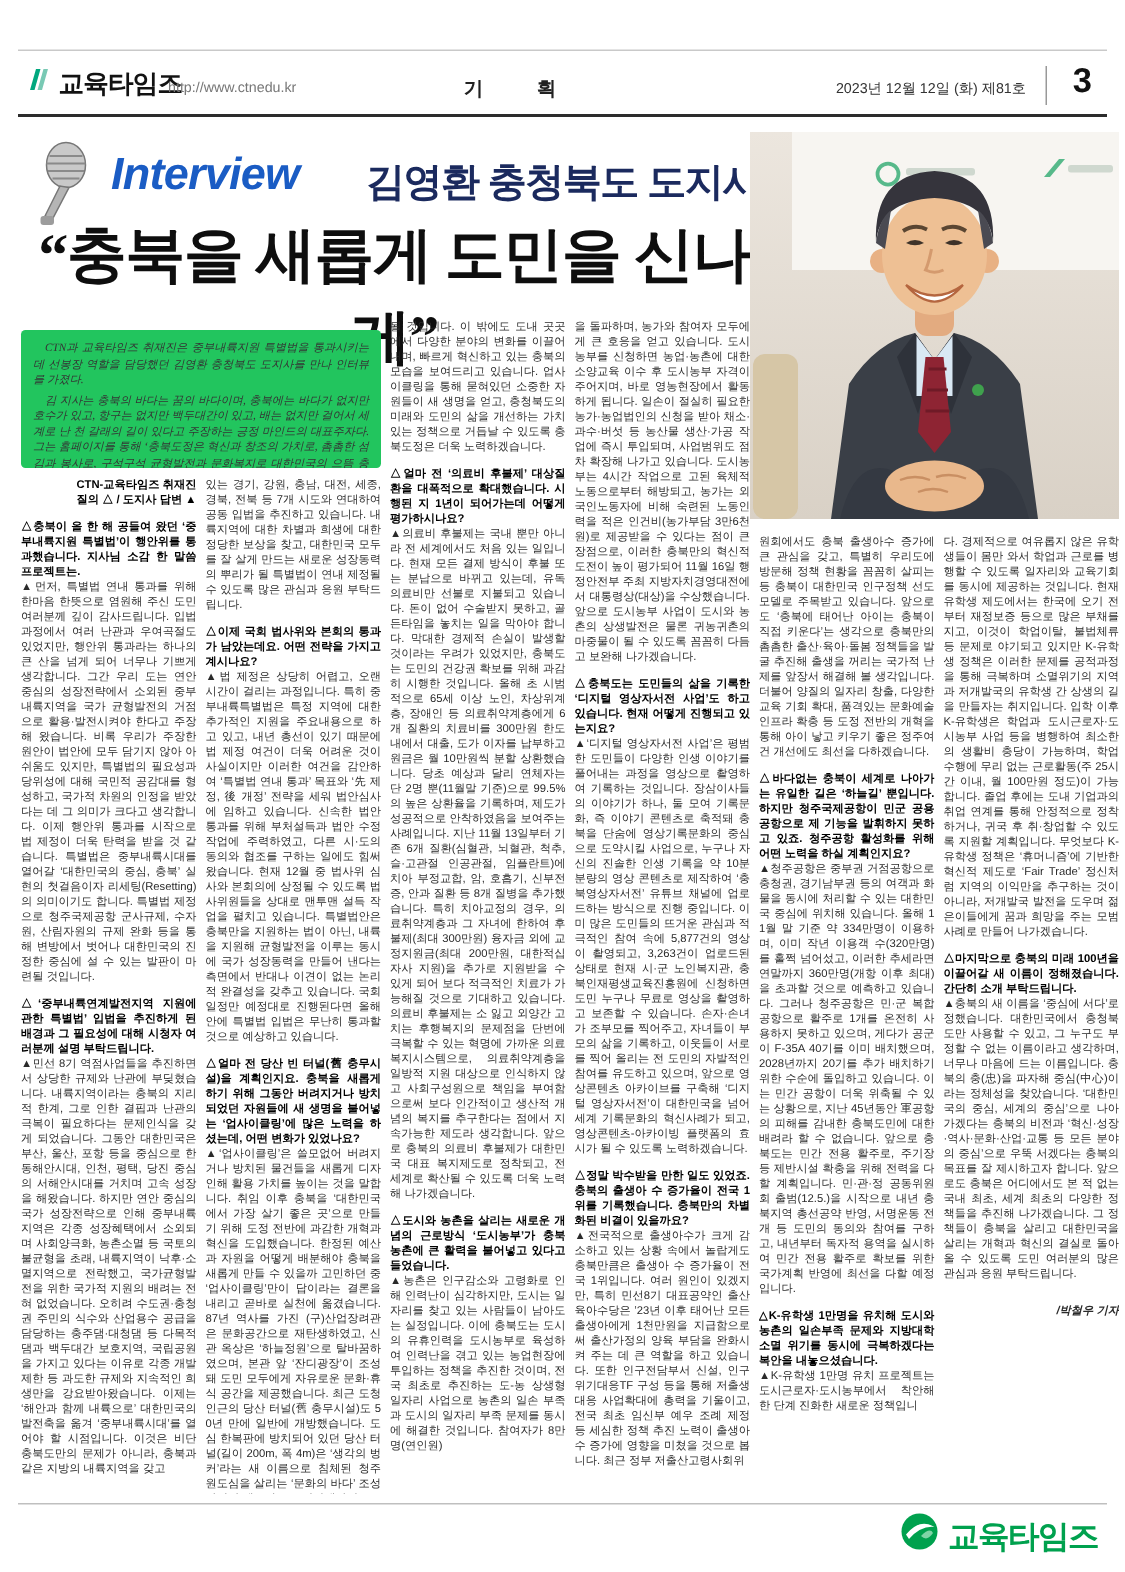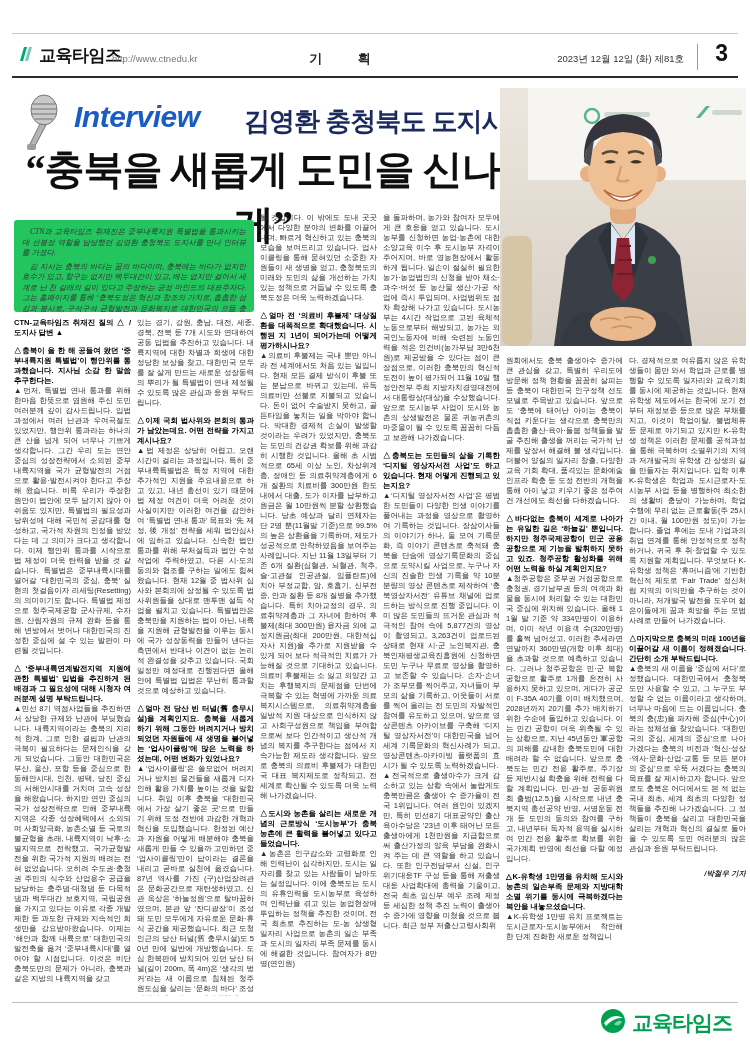--- a/index.html
+++ b/index.html
@@ -40,21 +40,21 @@
   .col{width:117px;font-size:7.5px;line-height:10px;text-align:justify;color:#2a2a2a;
        overflow:hidden;word-break:break-all;}
   .c1{left:14px; top:318px;height:678px;}
   .c2{left:137px;top:318px;height:678px;}
   .c3{left:260px;top:213px;height:783px;}
   .c4{left:383px;top:213px;height:783px;}
   .c5{left:506px;top:356px;height:640px;}
   .c6{left:629px;top:356px;height:640px;}
   .blk{margin:0;}
   .blk.q{font-weight:bold;color:#000;margin-top:8px;}
-  .blk.intro{font-weight:bold;color:#000;}
+  .blk.intro{font-weight:bold;color:#000;margin-left:37px;}
   .blk.byline{text-align:right;font-weight:bold;margin-top:15px;font-style:italic;}
 
   
   .footline{left:12px;top:1002px;width:726px;height:1px;background:#bfbfbf;}
   .footer-logo{right:18px;top:1008px;position:absolute;display:flex;align-items:center;gap:6px;}
   .footer-logo-text{font-size:21px;font-weight:bold;color:#00a14e;letter-spacing:-1px;}
 </style>
 </head>
 <body>
 
@@ -139,21 +139,21 @@
     </svg>
   </div>
 
   <div class="abs leadbox">
     <p>CTN과 교육타임즈 취재진은 중부내륙지원 특별법을 통과시키는데 선봉장 역할을 담당했던 김영환 충청북도 도지사를 만나 인터뷰를 가졌다.</p>
     <p>김 지사는 충북의 바다는 꿈의 바다이며, 충북에는 바다가 없지만 호수가 있고, 항구는 없지만 백두대간이 있고, 배는 없지만 걸어서 세계로 난 천 갈래의 길이 있다고 주장하는 긍정 마인드의 대표주자다. 그는 홈페이지를 통해 ‘충북도정은 혁신과 창조의 가치로, 촘촘한 섬김과 봉사로, 구석구석 균형발전과 문화복지로 대한민국의 으뜸 충북을 새롭게 하고 충북도민을 신나게 만들겠다’고 했다. 또 항상 ‘자기를 낮추라’라는 다산의 가르침에 감사하며 낮은 자세로 도민을 섬기는 도지사가 되겠다고 강조했다.</p>
   </div>
 
   <div class="abs col c1">
       <div class="blk intro">CTN-교육타임즈 취재진 질의 △ / 도지사 답변 ▲</div>
-      <div class="blk q">△충북이 올 한 해 공들여 왔던 ‘중부내륙지원 특별법’이 행안위를 통과했습니다. 지사님 소감 한 말씀 추구한다는.</div>
+      <div class="blk q">△충북이 올 한 해 공들여 왔던 ‘중부내륙지원 특별법’이 행안위를 통과했습니다. 지사님 소감 한 말씀 프로젝트는.</div>
       <div class="blk a">▲먼저, 특별법 연내 통과를 위해 한마음 한뜻으로 염원해 주신 도민 여러분께 깊이 감사드립니다. 입법과정에서 여러 난관과 우여곡절도 있었지만, 행안위 통과라는 하나의 큰 산을 넘게 되어 너무나 기쁘게 생각합니다. 그간 우리 도는 연안 중심의 성장전략에서 소외된 중부내륙지역을 국가 균형발전의 거점으로 활용·발전시켜야 한다고 주장해 왔습니다. 비록 우리가 주장한 원안이 법안에 모두 담기지 않아 아쉬움도 있지만, 특별법의 필요성과 당위성에 대해 국민적 공감대를 형성하고, 국가적 차원의 인정을 받았다는 데 그 의미가 크다고 생각합니다. 이제 행안위 통과를 시작으로 법 제정이 더욱 탄력을 받을 것 같습니다. 특별법은 중부내륙시대를 열어갈 ‘대한민국의 중심, 충북’ 실현의 첫걸음이자 리세팅(Resetting)의 의미이기도 합니다. 특별법 제정으로 청주국제공항 군사규제, 수자원, 산림자원의 규제 완화 등을 통해 변방에서 벗어나 대한민국의 진정한 중심에 설 수 있는 발판이 마련될 것입니다.</div>
       <div class="blk q">△‘중부내륙연계발전지역 지원에 관한 특별법’ 입법을 추진하게 된 배경과 그 필요성에 대해 시청자 여러분께 설명 부탁드립니다.</div>
       <div class="blk a">▲민선 8기 역점사업들을 추진하면서 상당한 규제와 난관에 부딪혔습니다. 내륙지역이라는 충북의 지리적 한계, 그로 인한 결핍과 난관의 극복이 필요하다는 문제인식을 갖게 되었습니다. 그동안 대한민국은 부산, 울산, 포항 등을 중심으로 한 동해안시대, 인천, 평택, 당진 중심의 서해안시대를 거치며 고속 성장을 해왔습니다. 하지만 연안 중심의 국가 성장전략으로 인해 중부내륙지역은 각종 성장혜택에서 소외되며 사회양극화, 농촌소멸 등 국토의 불균형을 초래, 내륙지역이 낙후·소멸지역으로 전락했고, 국가균형발전을 위한 국가적 지원의 배려는 전혀 없었습니다. 오히려 수도권·충청권 주민의 식수와 산업용수 공급을 담당하는 충주댐·대청댐 등 다목적댐과 백두대간 보호지역, 국립공원을 가지고 있다는 이유로 각종 개발 제한 등 과도한 규제와 지속적인 희생만을 강요받아왔습니다. 이제는 ‘해안과 함께 내륙으로’ 대한민국의 발전축을 옮겨 ‘중부내륙시대’를 열어야 할 시점입니다. 이것은 비단 충북도만의 문제가 아니라, 충북과 같은 지방의 내륙지역을 갖고</div>
     </div>
   <div class="abs col c2">
       <div class="blk a">있는 경기, 강원, 충남, 대전, 세종, 경북, 전북 등 7개 시도와 연대하여 공동 입법을 추진하고 있습니다. 내륙지역에 대한 차별과 희생에 대한 정당한 보상을 찾고, 대한민국 모두를 잘 살게 만드는 새로운 성장동력의 뿌리가 될 특별법이 연내 제정될 수 있도록 많은 관심과 응원 부탁드립니다.</div>
       <div class="blk q">△이제 국회 법사위와 본회의 통과가 남았는데요. 어떤 전략을 가지고 계시나요?</div>
       <div class="blk a">▲법 제정은 상당히 어렵고, 오랜 시간이 걸리는 과정입니다. 특히 중부내륙특별법은 특정 지역에 대한 추가적인 지원을 주요내용으로 하고 있고, 내년 총선이 있기 때문에 법 제정 여건이 더욱 어려운 것이 사실이지만 이러한 여건을 감안하여 ‘특별법 연내 통과’ 목표와 ‘先 제정, 後 개정’ 전략을 세워 법안심사에 임하고 있습니다. 신속한 법안 통과를 위해 부처설득과 법안 수정 작업에 주력하였고, 다른 시·도의 동의와 협조를 구하는 일에도 힘써왔습니다. 현재 12월 중 법사위 심사와 본회의에 상정될 수 있도록 법사위원들을 상대로 맨투맨 설득 작업을 펼치고 있습니다. 특별법안은 충북만을 지원하는 법이 아닌, 내륙을 지원해 균형발전을 이루는 동시에 국가 성장동력을 만들어 낸다는 측면에서 반대나 이견이 없는 논리적 완결성을 갖추고 있습니다. 국회 일정만 예정대로 진행된다면 올해 안에 특별법 입법은 무난히 통과할 것으로 예상하고 있습니다.</div>
       <div class="blk q">△얼마 전 당산 빈 터널(舊 충무시설)을 계획인지요. 충북을 새롭게 하기 위해 그동안 버려지거나 방치되었던 자원들에 새 생명을 불어넣는 ‘업사이클링’에 많은 노력을 하셨는데, 어떤 변화가 있었나요?</div>
       <div class="blk a">▲‘업사이클링’은 쓸모없어 버려지거나 방치된 물건들을 새롭게 디자인해 활용 가치를 높이는 것을 말합니다. 취임 이후 충북을 ‘대한민국에서 가장 살기 좋은 곳’으로 만들기 위해 도정 전반에 과감한 개혁과 혁신을 도입했습니다. 한정된 예산과 자원을 어떻게 배분해야 충북을 새롭게 만들 수 있을까 고민하던 중 ‘업사이클링’만이 답이라는 결론을 내리고 곧바로 실천에 옮겼습니다. 87년 역사를 가진 (구)산업장려관은 문화공간으로 재탄생하였고, 신관 옥상은 ‘하늘정원’으로 탈바꿈하였으며, 본관 앞 ‘잔디광장’이 조성돼 도민 모두에게 자유로운 문화·휴식 공간을 제공했습니다. 최근 도청 인근의 당산 터널(舊 충무시설)도 50년 만에 일반에 개방했습니다. 도심 한복판에 방치되어 있던 당산 터널(길이 200m, 폭 4m)은 ‘생각의 벙커’라는 새 이름으로 침체된 청주 원도심을 살리는 ‘문화의 바다’ 조성 사업의 랜드마크로 재탄생하게</div>
@@ -162,20 +162,21 @@
       <div class="blk a">될 것입니다. 이 밖에도 도내 곳곳에서 다양한 분야의 변화를 이끌어내며, 빠르게 혁신하고 있는 충북의 모습을 보여드리고 있습니다. 업사이클링을 통해 묻혀있던 소중한 자원들이 새 생명을 얻고, 충청북도의 미래와 도민의 삶을 개선하는 가치있는 정책으로 거듭날 수 있도록 충북도정은 더욱 노력하겠습니다.</div>
       <div class="blk q">△얼마 전 ‘의료비 후불제’ 대상질환을 대폭적으로 확대했습니다. 시행된 지 1년이 되어가는데 어떻게 평가하시나요?</div>
       <div class="blk a">▲의료비 후불제는 국내 뿐만 아니라 전 세계에서도 처음 있는 일입니다. 현재 모든 결제 방식이 후불 또는 분납으로 바뀌고 있는데, 유독 의료비만 선불로 지불되고 있습니다. 돈이 없어 수술받지 못하고, 골든타임을 놓치는 일을 막아야 합니다. 막대한 경제적 손실이 발생할 것이라는 우려가 있었지만, 충북도는 도민의 건강권 확보를 위해 과감히 시행한 것입니다. 올해 초 시범적으로 65세 이상 노인, 차상위계층, 장애인 등 의료취약계층에게 6개 질환의 치료비를 300만원 한도내에서 대출, 도가 이자를 납부하고 원금은 월 10만원씩 분할 상환했습니다. 당초 예상과 달리 연체자는 단 2명 뿐(11월말 기준)으로 99.5%의 높은 상환율을 기록하며, 제도가 성공적으로 안착하였음을 보여주는 사례입니다. 지난 11월 13일부터 기존 6개 질환(심혈관, 뇌혈관, 척추, 슬·고관절 인공관절, 임플란트)에 치아 부정교합, 암, 호흡기, 신부전증, 안과 질환 등 8개 질병을 추가했습니다. 특히 치아교정의 경우, 의료취약계층과 그 자녀에 한하여 후불제(최대 300만원) 융자금 외에 교정지원금(최대 200만원, 대한적십자사 지원)을 추가로 지원받을 수 있게 되어 보다 적극적인 치료가 가능해질 것으로 기대하고 있습니다. 의료비 후불제는 소 잃고 외양간 고치는 후행복지의 문제점을 단번에 극복할 수 있는 혁명에 가까운 의료복지시스템으로, 의료취약계층을 일방적 지원 대상으로 인식하지 않고 사회구성원으로 책임을 부여함으로써 보다 인간적이고 생산적 개념의 복지를 추구한다는 점에서 지속가능한 제도라 생각합니다. 앞으로 충북의 의료비 후불제가 대한민국 대표 복지제도로 정착되고, 전 세계로 확산될 수 있도록 더욱 노력해 나가겠습니다.</div>
       <div class="blk q">△도시와 농촌을 살리는 새로운 개념의 근로방식 ‘도시농부’가 충북 농촌에 큰 활력을 불어넣고 있다고 들었습니다.</div>
       <div class="blk a">▲농촌은 인구감소와 고령화로 인해 인력난이 심각하지만, 도시는 일자리를 찾고 있는 사람들이 남아도는 실정입니다. 이에 충북도는 도시의 유휴인력을 도시농부로 육성하여 인력난을 겪고 있는 농업현장에 투입하는 정책을 추진한 것이며, 전국 최초로 추진하는 도-농 상생형 일자리 사업으로 농촌의 일손 부족과 도시의 일자리 부족 문제를 동시에 해결한 것입니다. 참여자가 8만명(연인원)</div>
     </div>
   <div class="abs col c4">
       <div class="blk a">을 돌파하며, 농가와 참여자 모두에게 큰 호응을 얻고 있습니다. 도시농부를 신청하면 농업·농촌에 대한 소양교육 이수 후 도시농부 자격이 주어지며, 바로 영농현장에서 활동하게 됩니다. 일손이 절실히 필요한 농가·농업법인의 신청을 받아 채소·과수·버섯 등 농산물 생산·가공 작업에 즉시 투입되며, 사업범위도 점차 확장해 나가고 있습니다. 도시농부는 4시간 작업으로 고된 육체적 노동으로부터 해방되고, 농가는 외국인노동자에 비해 숙련된 노동인력을 적은 인건비(농가부담 3만6천원)로 제공받을 수 있다는 점이 큰 장점으로, 이러한 충북만의 혁신적 도전이 높이 평가되어 11월 16일 행정안전부 주최 지방자치경영대전에서 대통령상(대상)을 수상했습니다. 앞으로 도시농부 사업이 도시와 농촌의 상생발전은 물론 귀농귀촌의 마중물이 될 수 있도록 꼼꼼히 다듬고 보완해 나가겠습니다.</div>
       <div class="blk q">△충북도는 도민들의 삶을 기록한 ‘디지털 영상자서전 사업’도 하고 있습니다. 현재 어떻게 진행되고 있는지요?</div>
       <div class="blk a">▲‘디지털 영상자서전 사업’은 평범한 도민들이 다양한 인생 이야기를 풀어내는 과정을 영상으로 촬영하여 기록하는 것입니다. 장삼이사들의 이야기가 하나, 둘 모여 기록문화, 즉 이야기 콘텐츠로 축적돼 충북을 단숨에 영상기록문화의 중심으로 도약시킬 사업으로, 누구나 자신의 진솔한 인생 기록을 약 10분 분량의 영상 콘텐츠로 제작하여 ‘충북영상자서전’ 유튜브 채널에 업로드하는 방식으로 진행 중입니다. 이미 많은 도민들의 뜨거운 관심과 적극적인 참여 속에 5,877건의 영상이 촬영되고, 3,263건이 업로드된 상태로 현재 시·군 노인복지관, 충북인재평생교육진흥원에 신청하면 도민 누구나 무료로 영상을 촬영하고 보존할 수 있습니다. 손자·손녀가 조부모를 찍어주고, 자녀들이 부모의 삶을 기록하고, 이웃들이 서로를 찍어 올리는 전 도민의 자발적인 참여를 유도하고 있으며, 앞으로 영상콘텐츠 아카이브를 구축해 ‘디지털 영상자서전’이 대한민국을 넘어 세계 기록문화의 혁신사례가 되고, 영상콘텐츠-아카이빙 플랫폼의 효시가 될 수 있도록 노력하겠습니다.</div>
+      <div class="blk q">△정말 박수받을 만한 일도 있었죠. 충북의 출생아 수 증가율이 전국 1위를 기록했습니다. 충북만의 차별화된 비결이 있을까요?</div>
       <div class="blk a">▲전국적으로 출생아수가 크게 감소하고 있는 상황 속에서 놀랍게도 충북만큼은 출생아 수 증가율이 전국 1위입니다. 여러 원인이 있겠지만, 특히 민선8기 대표공약인 출산육아수당은 ’23년 이후 태어난 모든 출생아에게 1천만원을 지급함으로써 출산가정의 양육 부담을 완화시켜 주는 데 큰 역할을 하고 있습니다. 또한 인구전담부서 신설, 인구위기대응TF 구성 등을 통해 저출생 대응 사업확대에 총력을 기울이고, 전국 최초 임신부 예우 조례 제정 등 세심한 정책 추진 노력이 출생아 수 증가에 영향을 미쳤을 것으로 봅니다. 최근 정부 저출산고령사회위</div>
     </div>
   <div class="abs col c5">
       <div class="blk a">원회에서도 충북 출생아수 증가에 큰 관심을 갖고, 특별히 우리도에 방문해 정책 현황을 꼼꼼히 살피는 등 충북이 대한민국 인구정책 선도모델로 주목받고 있습니다. 앞으로도 ‘충북에 태어난 아이는 충북이 직접 키운다’는 생각으로 충북만의 촘촘한 출산·육아·돌봄 정책들을 발굴 추진해 출생을 꺼리는 국가적 난제를 앞장서 해결해 볼 생각입니다. 더불어 양질의 일자리 창출, 다양한 교육 기회 확대, 품격있는 문화예술 인프라 확충 등 도정 전반의 개혁을 통해 아이 낳고 키우기 좋은 정주여건 개선에도 최선을 다하겠습니다.</div>
       <div class="blk q">△바다없는 충북이 세계로 나아가는 유일한 길은 ‘하늘길’ 뿐입니다. 하지만 청주국제공항이 민군 공용 공항으로 제 기능을 발휘하지 못하고 있죠. 청주공항 활성화를 위해 어떤 노력을 하실 계획인지요?</div>
       <div class="blk a">▲청주공항은 중부권 거점공항으로 충청권, 경기남부권 등의 여객과 화물을 동시에 처리할 수 있는 대한민국 중심에 위치해 있습니다. 올해 11월 말 기준 약 334만명이 이용하며, 이미 작년 이용객 수(320만명)를 훌쩍 넘어섰고, 이러한 추세라면 연말까지 360만명(개항 이후 최대)을 초과할 것으로 예측하고 있습니다. 그러나 청주공항은 민·군 복합공항으로 활주로 1개를 온전히 사용하지 못하고 있으며, 게다가 공군이 F-35A 40기를 이미 배치했으며, 2028년까지 20기를 추가 배치하기 위한 수순에 돌입하고 있습니다. 이는 민간 공항이 더욱 위축될 수 있는 상황으로, 지난 45년동안 軍공항의 피해를 감내한 충북도민에 대한 배려라 할 수 없습니다. 앞으로 충북도는 민간 전용 활주로, 주기장 등 제반시설 확충을 위해 전력을 다할 계획입니다. 민·관·정 공동위원회 출범(12.5.)을 시작으로 내년 충북지역 총선공약 반영, 서명운동 전개 등 도민의 동의와 참여를 구하고, 내년부터 독자적 용역을 실시하여 민간 전용 활주로 확보를 위한 국가계획 반영에 최선을 다할 예정입니다.</div>
       <div class="blk q">△K-유학생 1만명을 유치해 도시와 농촌의 일손부족 문제와 지방대학 소멸 위기를 동시에 극복하겠다는 복안을 내놓으셨습니다.</div>
       <div class="blk a">▲K-유학생 1만명 유치 프로젝트는 도시근로자·도시농부에서 착안해 한 단계 진화한 새로운 정책입니</div>
     </div>
   <div class="abs col c6">

